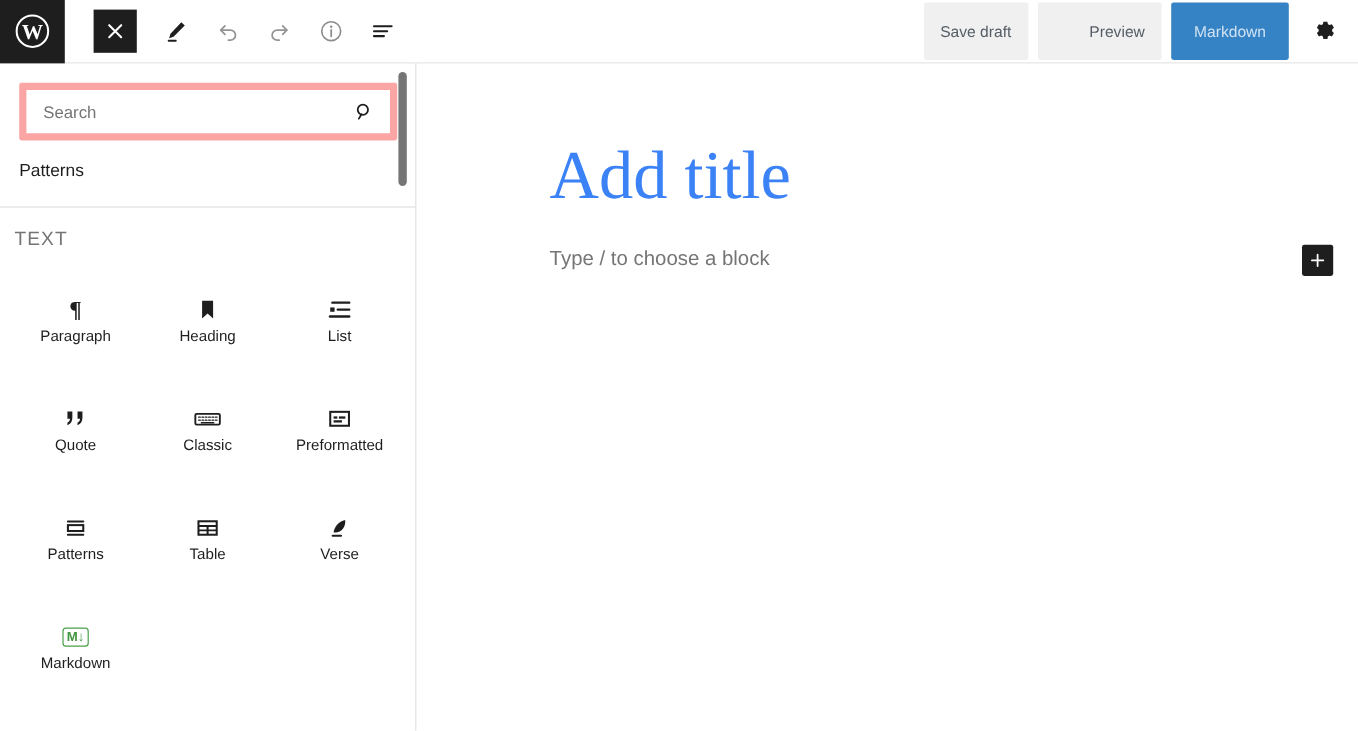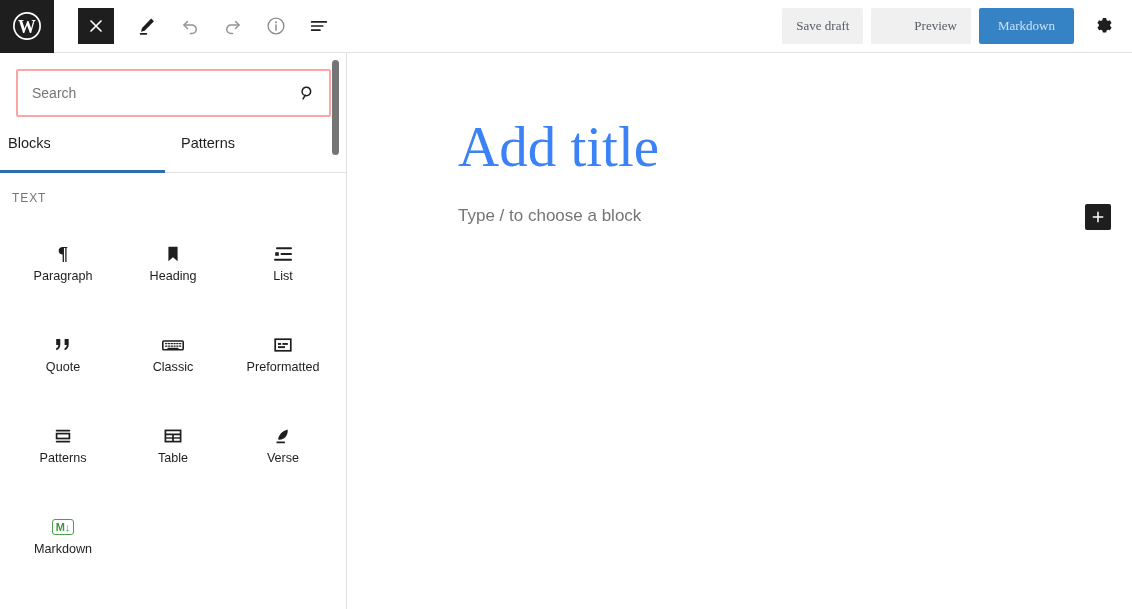--- a/index.html
+++ b/index.html
@@ -29,42 +29,42 @@
     width:38px; height:38px; display:flex; align-items:center; justify-content:center;
     background:transparent; border:none; padding:0; margin:0 5px 0 0;
   }
   .tbtn.close-btn {
     background:#1e1e1e; width:36px; height:36px; margin-right:14px;
   }
   .tbtn svg { display:block; }
   .hdr-spacer { flex:1 1 auto; }
   .hdr-right { display:flex; align-items:center; padding-right:10px; }
   .pill {
-    height:36px; padding:0 14px; border:none; border-radius:2px;
-    font-size:13px; font-family:Liberation Serif, serif;
+    height:48px; padding:0 14px; border:none; border-radius:2px;
+    font-size:13px; font-family:Liberation Sans, sans-serif;
     display:flex; align-items:center; justify-content:center;
     margin-right:8px; cursor:pointer; white-space:nowrap;
   }
   .pill.save-draft { background:#f0f0f0; color:#555d66; }
   .pill.preview    { background:#f0f0f0; color:#555d66;padding-left:43px; }
   .pill.publish    { background:#3582c4; color:#cfe2f3; padding:0 19px; }
   .gear-btn {
     width:36px; height:36px; display:flex; align-items:center; justify-content:center;
     background:transparent; border:none; margin-left:4px;
   }
 
   
   .sidebar {
     position:absolute; top:53px; left:0; width:347px; height:556px;
     background:#fff; border-right:1px solid #e0e0e0; overflow:hidden;
   }
   .search-wrap { padding:16px 16px 0 16px; position:relative; }
   .search-box {
     position:relative; width:315px; height:48px;
-    border:2px solid #fca5a5; border-radius:2px; background:#fff;
+    border:6px solid #fca5a5; border-radius:2px; background:#fff;
     display:flex; align-items:center;
   }
   .search-box input {
     border:none; outline:none; background:transparent;
     font-size:14px; color:#1e1e1e; padding:0 40px 0 14px;
     width:100%; height:100%; font-family:"Liberation Sans", sans-serif;
   }
   .search-box input::placeholder { color:#757575; }
   .search-ico { position:absolute; right:12px; top:50%; transform:translateY(-50%); display:flex; }
 
@@ -74,21 +74,21 @@
     font-size:14.5px; color:#1e1e1e; background:transparent; border:none;
     padding:0 0 0 8px; cursor:pointer; font-family:"Liberation Sans", sans-serif;
     height:44px; line-height:28px;
   }
   .tab.tab-patterns { padding-left:16px; }
   .tab.active::after {
     content:""; position:absolute; left:0; bottom:-1px; width:165px; height:3px; background:#2f6fa8;
   }
 
   .section-label {
-    font-size:12px; letter-spacing:.9px; color:#757575;
+    font-size:16px; letter-spacing:.9px; color:#757575;
     padding:18px 0 0 12px; text-transform:uppercase;
   }
 
   .block-grid {
     display:grid; grid-template-columns:repeat(3, 1fr);
     padding:14px 8px 0 8px; row-gap:0px;
   }
   .block-item {
     height:91px; display:flex; flex-direction:column; align-items:center;
     justify-content:flex-start; padding-top:20px; background:transparent;
@@ -217,21 +217,20 @@
         <span class="search-ico">
           <svg width="19" height="19" viewBox="0 0 24 24" aria-hidden="true">
             <circle cx="10.6" cy="10" r="5.4" fill="none" stroke="#1e1e1e" stroke-width="1.9"></circle>
             <path d="M9.2 14.8 L6.4 19.4" stroke="#1e1e1e" stroke-width="1.9" stroke-linecap="round"></path>
           </svg>
         </span>
       </div>
     </div>
 
     <div class="tabs">
-      <button class="tab active">Blocks</button>
       <button class="tab tab-patterns">Patterns</button>
     </div>
 
     <div class="section-label">TEXT</div>
 
     <div class="block-grid">
 
       <button class="block-item">
         <span class="block-ico">
           <svg width="22" height="24" viewBox="0 0 24 24" aria-hidden="true">

